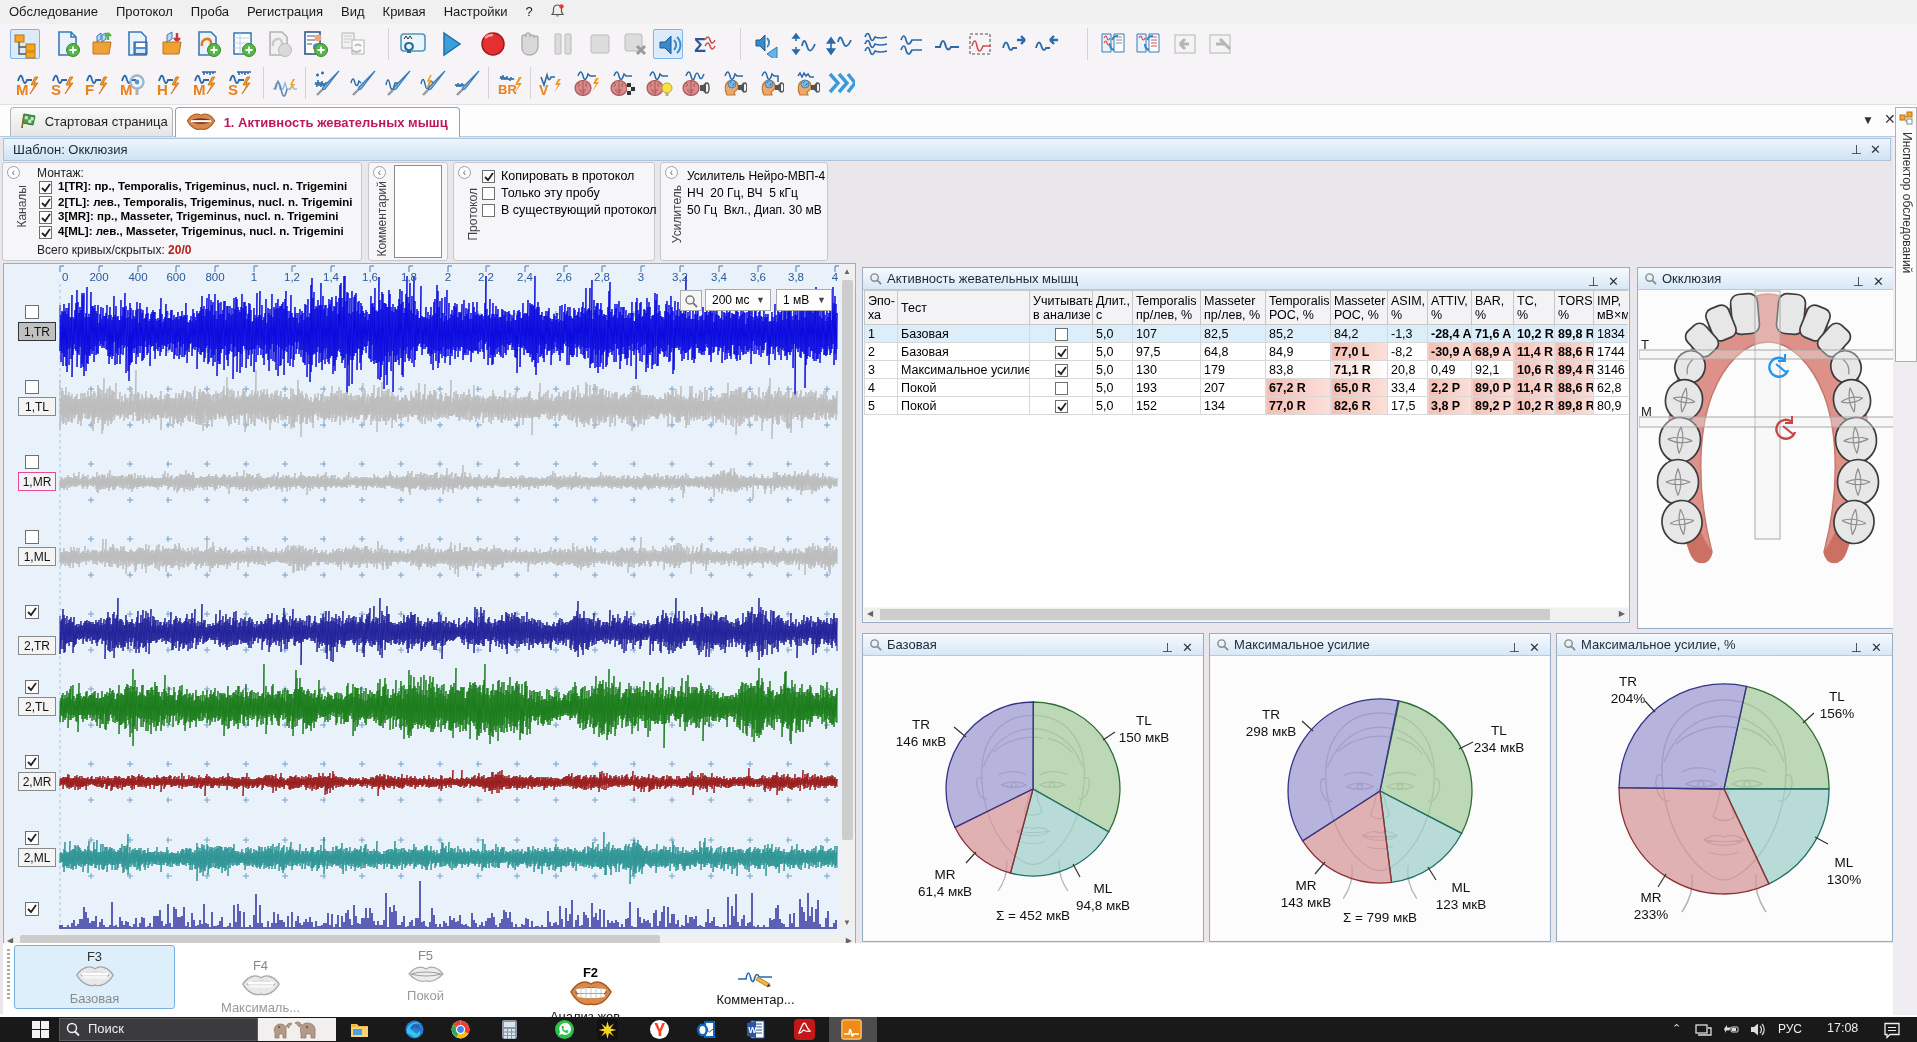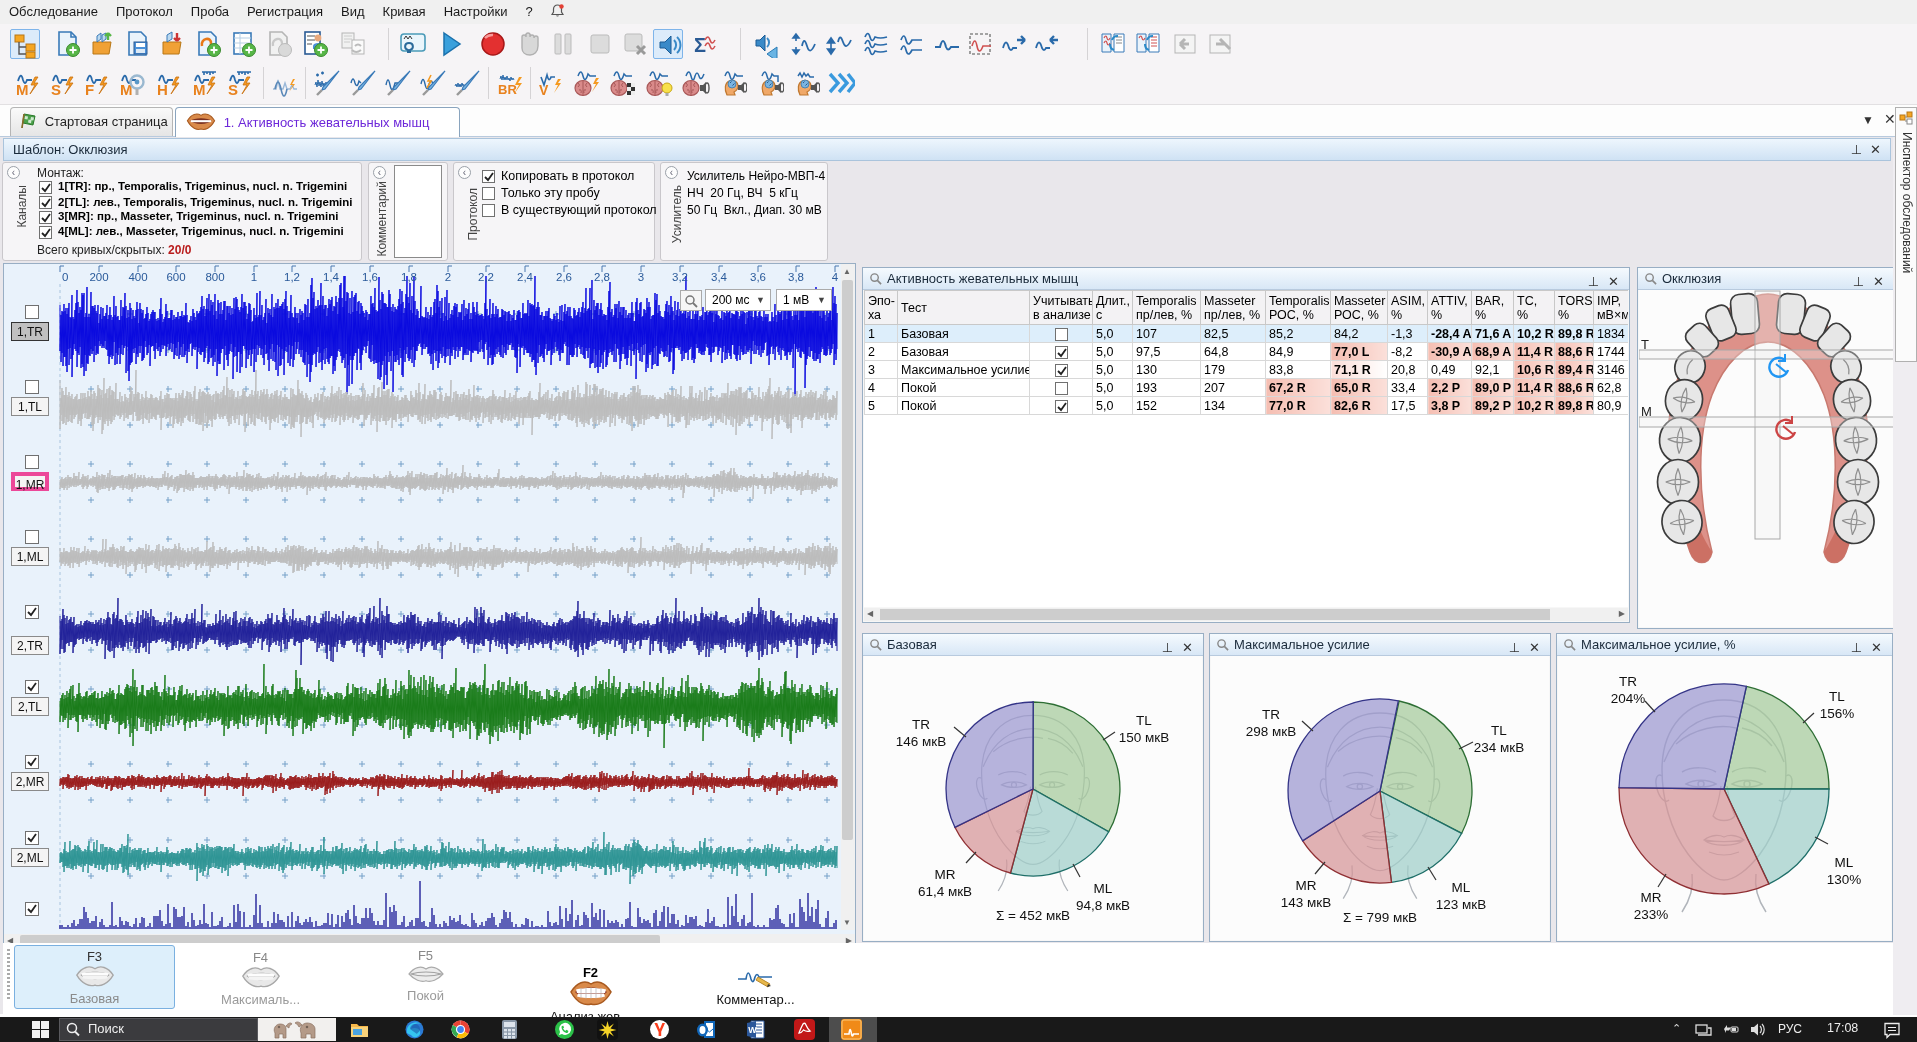--- a/index.html
+++ b/index.html
@@ -14,21 +14,21 @@
 #tabstrip { position:absolute; left:0; top:105px; width:1917px; height:31px; background:#fdfdfd; }
 .tab { position:absolute; top:2px; height:29px; border:1px solid #9ab0c6; border-bottom:none; border-radius:4px 4px 0 0; font-size:13px; }
 #maindiv { position:absolute; left:0; top:136px; width:1917px; height:878px; background:#e9e7eb; border-top:1px solid #b8cade; }
 .grpbox { position:absolute; top:25px; height:99px; background:#f6f5f7; border:1px solid #c9c7cb; border-radius:3px; }
 .vlabel { position:absolute; writing-mode:vertical-rl; transform:rotate(180deg); font-size:12px; color:#444; }
 .circbtn { position:absolute; left:4px; top:3px; width:13px; height:13px; border:1px solid #9aa0a8; border-radius:50%; background:#fdfdfd; color:#667; font-size:10px; line-height:11px; text-align:center; }
 .cb { position:absolute; width:13px; height:13px; border:1px solid #707070; background:#fff; }
 .cb svg { position:absolute; left:1px; top:1px; }
 .wcb { position:absolute; width:14px; height:14px; border:1px solid #707070; background:#fff; }
 .wcb svg { position:absolute; left:1px; top:1px; }
-.wlab { position:absolute; left:7px; width:38px; height:19px; font-size:12px; text-align:center; line-height:18px; color:#111; }
+.wlab { position:absolute; left:14px; width:38px; height:19px; font-size:12px; text-align:center; line-height:18px; color:#111; }
 .panel { position:absolute; background:#f7f7f7; border:1px solid #98aec4; }
 .ptitle { position:absolute; left:0; top:0; right:0; height:22px; background:linear-gradient(#f5fafe,#d8e7f6); border-bottom:1px solid #b8cade; font-size:13px; color:#1a2a3a; line-height:22px; }
 .ptitle .ico { margin:0 5px 0 6px; }
 .pinx { position:absolute; top:3px; font-size:13px; color:#333; }
 table.grid { border-collapse:collapse; table-layout:fixed; width:768px; font-size:12.5px; }
 table.grid td { border:1px solid #d8d8d8; padding:1px 3px; height:18px; overflow:hidden; white-space:nowrap; }
 tr.hd td { background:#f3f2f4; border-color:#c8c8c8; height:34px; }
 tr.selrow td { background:#ddeefb; }
 td.redc { background:linear-gradient(90deg,#f5beb2,#fbe0da); font-weight:bold; }
 td.boldc { font-weight:bold; background:linear-gradient(90deg,#fbded8,#ffffff); }
@@ -354,21 +354,21 @@
         <path d="M3,16 L5,2" stroke="#8a6a2a" stroke-width="1.6"></path>
       </svg>
     <span style="color:#222">Стартовая страница</span>
   </div>
   <div class="tab" style="left:175px;width:285px;height:30px;white-space:nowrap;background:#fff;border-color:#8aa4be;z-index:2;">
     <svg width="30" height="19" style="vertical-align:-4px;margin:4px 4px 0 10px" viewBox="0 0 44 26">
         <path d="M2,12 C8,2 16,0 22,4 C28,0 36,2 42,12 C36,23 28,26 22,24 C16,26 8,23 2,12 Z" fill="#d98a4a" stroke="#a85a20" stroke-width="1.5"></path>
         <path d="M6,12 C12,7 32,7 38,12 C32,18 12,18 6,12 Z" fill="#7a3020"></path>
         <path d="M7,11 h30 v3 h-30 z" fill="#fff"></path>
       </svg>
-    <b style="font-weight:normal;color:#6d28d9">1. Активность жевательных мышц</b>
+    <b style="font-weight:bold;color:#be185d">1. Активность жевательных мышц</b>
   </div>
   <div style="position:absolute;left:1862px;top:8px;font-size:12px;color:#333">▼</div>
   <div style="position:absolute;left:1884px;top:6px;font-size:14px;color:#333">✕</div>
 </div>
 
 <div id="maindiv">
 
   <div class="abs" style="left:3px;top:1px;width:1888px;height:23px;background:linear-gradient(#eef6fd,#cfe2f4);border:1px solid #aac4dc;font-size:13px;line-height:21px;color:#1a2a3a;"><span style="margin-left:9px">Шаблон: Окклюзия</span>
     <span class="pinx" style="right:28px;top:0px">⊥</span><span class="pinx" style="right:9px;top:0px">✕</span>
   </div>
@@ -484,21 +484,21 @@
         <path d="M792,2v6M792,2h4" stroke="#4a78b0" fill="none"></path>
         <text x="792" y="17" font-size="11.5" fill="#2a5a9a" text-anchor="middle">3,8</text>
         <path d="M831,2v6M831,2h4" stroke="#4a78b0" fill="none"></path>
         <text x="831" y="17" font-size="11.5" fill="#2a5a9a" text-anchor="middle">4</text>
 </svg>
     <div class="wcb" style="left:21px;top:41px"></div>
       <div class="wlab" style="top:58px;background:#c0c0c0;border:1px solid #333;">1,TR</div>
       <div class="wcb" style="left:21px;top:116px"></div>
       <div class="wlab" style="top:133px;background:#f4f4f4;border:1px solid #8a8a8a;">1,TL</div>
       <div class="wcb" style="left:21px;top:191px"></div>
-      <div class="wlab" style="top:208px;background:#f4f4f4;border:4px solid #ec4899;">1,MR</div>
+      <div class="wlab" style="top:208px;background:#f4f4f4;border:1px solid #ec4899;">1,MR</div>
       <div class="wcb" style="left:21px;top:266px"></div>
       <div class="wlab" style="top:283px;background:#f4f4f4;border:1px solid #8a8a8a;">1,ML</div>
       <div class="wcb" style="left:21px;top:341px">
         <svg width="10" height="10" viewBox="0 0 10 10">
           <path d="M1,5l3,3l5 -7" stroke="#222" stroke-width="1.8" fill="none"></path>
         </svg>
       </div>
       <div class="wlab" style="top:358px;background:#f4f4f4;border:1px solid #8a8a8a;margin-top:14px;">2,TR</div>
       <div class="wcb" style="left:21px;top:416px">
         <svg width="10" height="10" viewBox="0 0 10 10">
@@ -901,21 +901,21 @@
   <div class="abs" style="left:7px;top:812px;width:3px;height:52px;background-image:repeating-linear-gradient(#aaa 0 2px,transparent 2px 4px);"></div>
   <div class="fbtn" style="left:14px;top:808px;background:#ddeffb;border:1px solid #7ab0e0;border-radius:3px">
     <div style="color:#333;margin-top:3px">F3</div><svg width="40" height="24" viewBox="0 0 44 26">
         <path d="M2,12 C8,3 16,1 22,5 C28,1 36,3 42,12 C36,22 28,25 22,23 C16,25 8,22 2,12 Z" fill="#e8e8e8" stroke="#a8a8a8" stroke-width="1.5"></path>
         <path d="M6,12 C12,7 32,7 38,12 C32,18 12,18 6,12 Z" fill="#9a9a9a"></path>
         <path d="M7,10 C14,8.5 30,8.5 37,10 l-0.8,2.8 h-28.5 z" fill="#fdfdfd"></path>
         <path d="M8,15.5 C15,17 29,17 36,15.5 l-0.8,-2.6 h-26.5 z" fill="#f4f4f4"></path>
       </svg><div style="color:#8a8a8a">Базовая</div>
   </div>
   <div class="fbtn" style="left:180px;top:808px;">
-    <div style="color:#888;margin-top:5px">F4</div><svg width="40" height="24" viewBox="0 0 44 26">
+    <div style="color:#888;margin-top:13px">F4</div><svg width="40" height="24" viewBox="0 0 44 26">
         <path d="M2,12 C8,3 16,1 22,5 C28,1 36,3 42,12 C36,22 28,25 22,23 C16,25 8,22 2,12 Z" fill="#e8e8e8" stroke="#a8a8a8" stroke-width="1.5"></path>
         <path d="M6,12 C12,7 32,7 38,12 C32,18 12,18 6,12 Z" fill="#9a9a9a"></path>
         <path d="M7,10 C14,8.5 30,8.5 37,10 l-0.8,2.8 h-28.5 z" fill="#fdfdfd"></path>
         <path d="M8,15.5 C15,17 29,17 36,15.5 l-0.8,-2.6 h-26.5 z" fill="#f4f4f4"></path>
       </svg><div style="color:#9a9a9a">Максималь...</div>
   </div>
   <div class="fbtn" style="left:345px;top:808px;">
     <div style="color:#888;margin-top:3px">F5</div><svg width="40" height="22" viewBox="0 0 44 26">
         <path d="M2,13 C8,5 16,3 22,7 C28,3 36,5 42,13 C36,20 28,23 22,21 C16,23 8,20 2,13 Z" fill="#ececec" stroke="#ababab" stroke-width="1.5"></path>
         <path d="M4,13 C14,10 30,10 40,13 C30,16 14,16 4,13" fill="none" stroke="#a0a0a0" stroke-width="1.2"></path>

